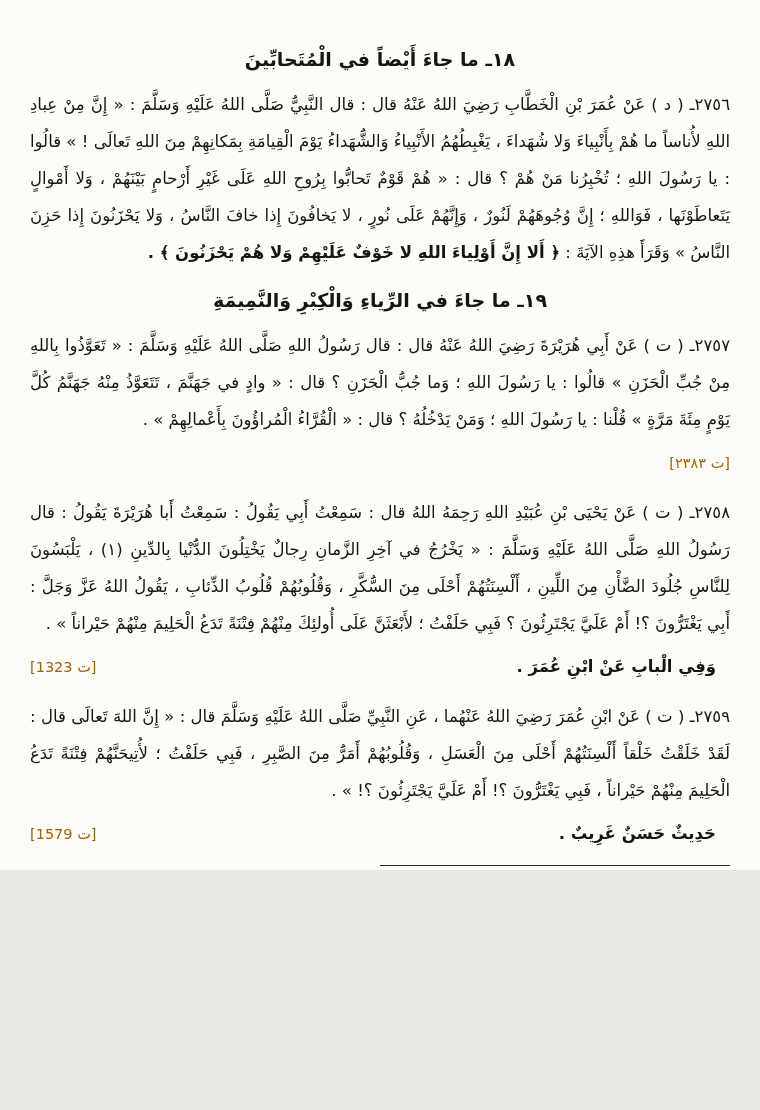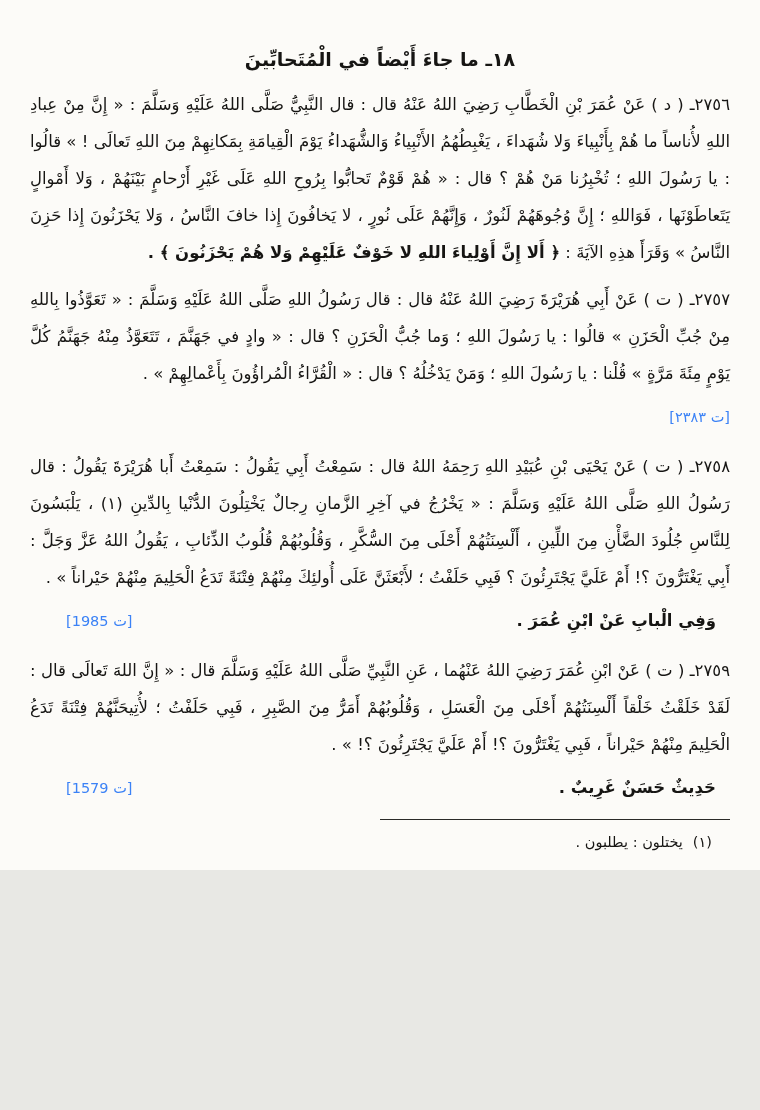--- a/index.html
+++ b/index.html
@@ -39,21 +39,21 @@
   .verse { font-weight: bold; margin-left: 44px; }
   .grade-line {
     display: flex;
     justify-content: space-between;
     align-items: baseline;
     font-size: 16.5px;
     line-height: 30px;
     margin: 4px 0 16px 0;
   }
   .grade-text { padding-right: 14px; font-weight: bold; }
-  .ref-tag { font-size: 14.5px; color: #3b82f6; margin-left: 36px; }
+  .ref-tag { font-size: 14.5px; color: #a16207; }
   .footnote-area { margin-top: auto; }
   .footnote-rule {
     border: none;
     border-top: 1.5px solid #2a2a28;
     width: 50%;
     margin: 0 0 10px auto; 
     margin-right: 0;
   }
   .footnote-line {
     display: flex;
@@ -72,32 +72,33 @@
 </head>
 <body>
 
 <div class="page">
   <div class="content">
 
     <h1 class="section-heading">١٨ـ ما جاءَ أَيْضاً في الْمُتَحابِّينَ</h1>
 
     <p class="hadith"><span>٢٧٥٦ـ ( د ) عَنْ عُمَرَ بْنِ الْخَطَّابِ رَضِيَ اللهُ عَنْهُ قال : قال النَّبِيُّ صَلَّى اللهُ عَلَيْهِ وَسَلَّمَ : « إِنَّ مِنْ عِبادِ اللهِ لأُناساً ما هُمْ بِأَنْبِياءَ وَلا شُهَداءَ ، يَغْبِطُهُمُ الأَنْبِياءُ وَالشُّهَداءُ يَوْمَ الْقِيامَةِ بِمَكانِهِمْ مِنَ اللهِ تَعالَى ! » قالُوا : يا رَسُولَ اللهِ ؛ تُخْبِرُنا مَنْ هُمْ ؟ قال : « هُمْ قَوْمٌ تَحابُّوا بِرُوحِ اللهِ عَلَى غَيْرِ أَرْحامٍ بَيْنَهُمْ ، وَلا أَمْوالٍ يَتَعاطَوْنَها ، فَوَاللهِ ؛ إِنَّ وُجُوهَهُمْ لَنُورٌ ، وَإِنَّهُمْ عَلَى نُورٍ ، لا يَخافُونَ إِذا خافَ النَّاسُ ، وَلا يَحْزَنُونَ إِذا حَزِنَ النَّاسُ » وَقَرَأَ هذِهِ الآيَةَ : </span><span class="verse">﴿ أَلا إِنَّ أَوْلِياءَ اللهِ لا خَوْفٌ عَلَيْهِمْ وَلا هُمْ يَحْزَنُونَ ﴾ .</span></p>
 
+    <h1 class="section-heading">١٩ـ ما جاءَ في الرِّياءِ وَالْكِبْرِ وَالنَّمِيمَةِ</h1>
 
     <p class="hadith">٢٧٥٧ـ ( ت ) عَنْ أَبِي هُرَيْرَةَ رَضِيَ اللهُ عَنْهُ قال : قال رَسُولُ اللهِ صَلَّى اللهُ عَلَيْهِ وَسَلَّمَ : « تَعَوَّذُوا بِاللهِ مِنْ جُبِّ الْحَزَنِ » قالُوا : يا رَسُولَ اللهِ ؛ وَما جُبُّ الْحَزَنِ ؟ قال : « وادٍ في جَهَنَّمَ ، تَتَعَوَّذُ مِنْهُ جَهَنَّمُ كُلَّ يَوْمٍ مِئَةَ مَرَّةٍ » قُلْنا : يا رَسُولَ اللهِ ؛ وَمَنْ يَدْخُلُهُ ؟ قال : « الْقُرَّاءُ الْمُراؤُونَ بِأَعْمالِهِمْ » .</p>
 
     <div class="grade-line">
       <span class="ref-tag">[ت ٢٣٨٣]</span>
     </div>
 
     <p class="hadith">٢٧٥٨ـ ( ت ) عَنْ يَحْيَى بْنِ عُبَيْدِ اللهِ رَحِمَهُ اللهُ قال : سَمِعْتُ أَبِي يَقُولُ : سَمِعْتُ أَبا هُرَيْرَةَ يَقُولُ : قال رَسُولُ اللهِ صَلَّى اللهُ عَلَيْهِ وَسَلَّمَ : « يَخْرُجُ في آخِرِ الزَّمانِ رِجالٌ يَخْتِلُونَ الدُّنْيا بِالدِّينِ (١) ، يَلْبَسُونَ لِلنَّاسِ جُلُودَ الضَّأْنِ مِنَ اللِّينِ ، أَلْسِنَتُهُمْ أَحْلَى مِنَ السُّكَّرِ ، وَقُلُوبُهُمْ قُلُوبُ الذِّئابِ ، يَقُولُ اللهُ عَزَّ وَجَلَّ : أَبِي يَغْتَرُّونَ ؟! أَمْ عَلَيَّ يَجْتَرِئُونَ ؟ فَبِي حَلَفْتُ ؛ لأَبْعَثَنَّ عَلَى أُولئِكَ مِنْهُمْ فِتْنَةً تَدَعُ الْحَلِيمَ مِنْهُمْ حَيْراناً » .</p>
 
     <div class="grade-line">
       <span class="grade-text">وَفِي الْبابِ عَنْ ابْنِ عُمَرَ .</span>
-      <span class="ref-tag">[ت 1985]</span>
+      <span class="ref-tag">[ت 1323]</span>
     </div>
 
     <p class="hadith">٢٧٥٩ـ ( ت ) عَنْ ابْنِ عُمَرَ رَضِيَ اللهُ عَنْهُما ، عَنِ النَّبِيِّ صَلَّى اللهُ عَلَيْهِ وَسَلَّمَ قال : « إِنَّ اللهَ تَعالَى قال : لَقَدْ خَلَقْتُ خَلْقاً أَلْسِنَتُهُمْ أَحْلَى مِنَ الْعَسَلِ ، وَقُلُوبُهُمْ أَمَرُّ مِنَ الصَّبِرِ ، فَبِي حَلَفْتُ ؛ لأُتِيحَنَّهُمْ فِتْنَةً تَدَعُ الْحَلِيمَ مِنْهُمْ حَيْراناً ، فَبِي يَغْتَرُّونَ ؟! أَمْ عَلَيَّ يَجْتَرِئُونَ ؟! » .</p>
 
     <div class="grade-line">
       <span class="grade-text">حَدِيثٌ حَسَنٌ غَرِيبٌ .</span>
       <span class="ref-tag">[ت 1579]</span>
     </div>
 
   </div>

